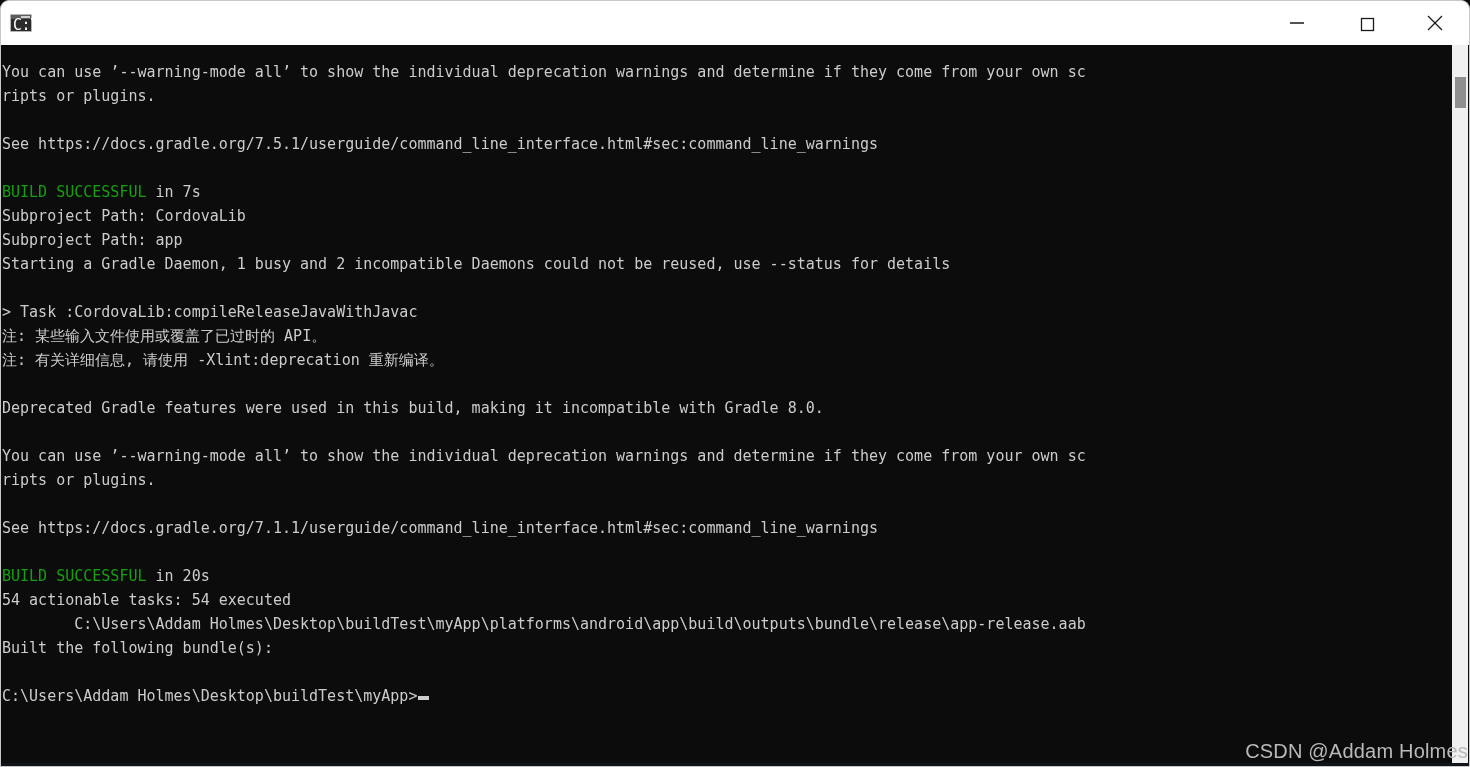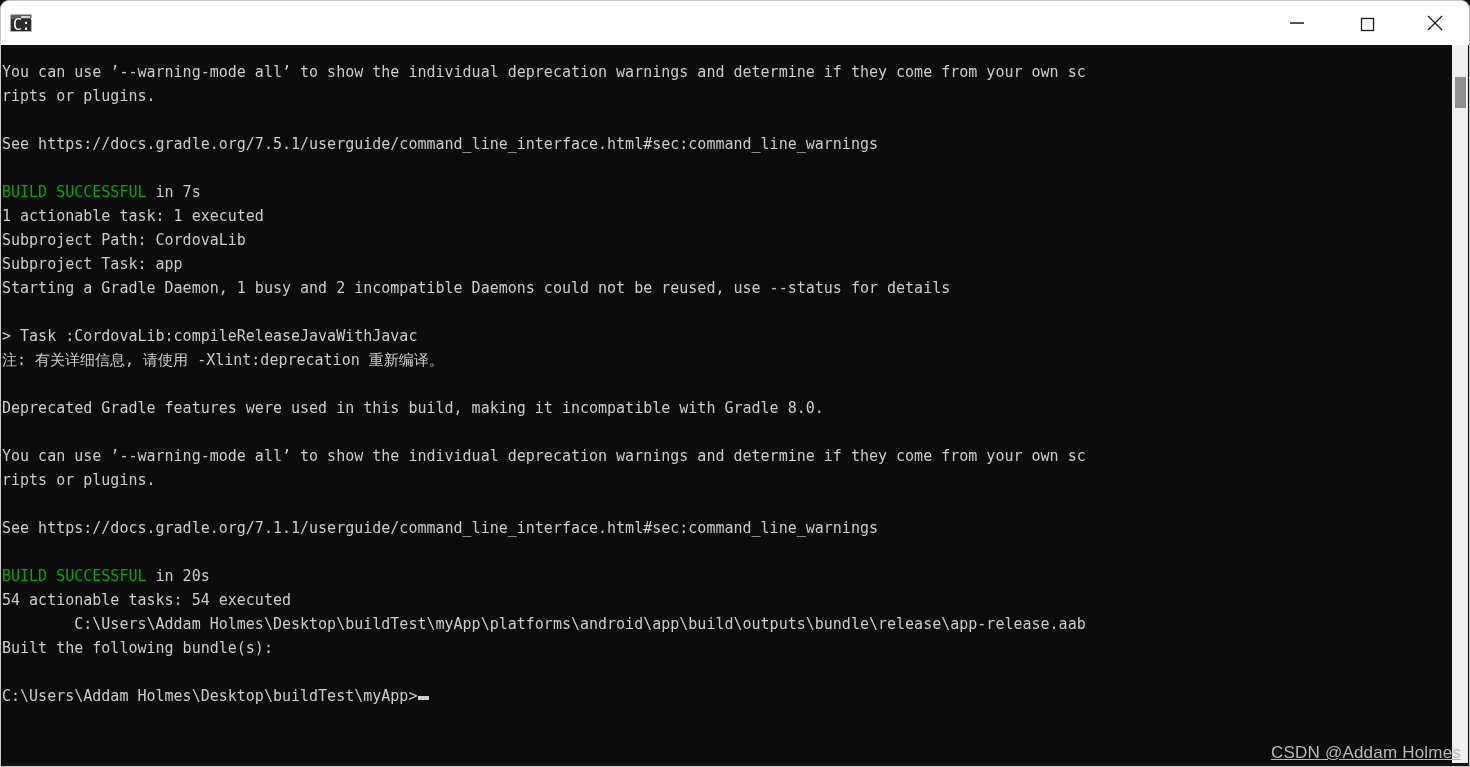--- a/index.html
+++ b/index.html
@@ -162,28 +162,27 @@
     top: 32px;
     left: 3px;
     width: 11px;
     height: 31px;
     background: #8f8f8f;
   }
 
   
   .watermark {
     position: absolute;
-    right: 8px;
+    right: 1px;
     bottom: 3px;
-    font-size: 17px;
+    font-size: 20px;
     color: #b9b9b9;
     font-family: "Liberation Sans", sans-serif;
     white-space: nowrap;
     letter-spacing: 0.2px;
-    text-decoration: underline;
   }
   .bottom-strip {
     position: absolute;
     left: 1px;
     bottom: 0;
     width: 1468px;
     height: 3px;
     background: #111418;
   }
 </style>
@@ -221,26 +220,26 @@
   </div>
 
   <div class="console">
     <div class="term" id="term">
         <div class="line">You can use ’--warning-mode all’ to show the individual deprecation warnings and determine if they come from your own sc</div>
         <div class="line">ripts or plugins.</div>
         <div class="line"></div>
         <div class="line">See https://docs.gradle.org/7.5.1/userguide/command_line_interface.html#sec:command_line_warnings</div>
         <div class="line"></div>
         <div class="line"><span class="grn">BUILD SUCCESSFUL</span><span> in 7s</span></div>
-        <div class="line">1 actionable task: 1 executed</div>
         <div class="line">Subproject Path: CordovaLib</div>
-        <div class="line">Subproject Task: app</div>
+        <div class="line">Subproject Path: app</div>
         <div class="line">Starting a Gradle Daemon, 1 busy and 2 incompatible Daemons could not be reused, use --status for details</div>
         <div class="line"></div>
         <div class="line">&gt; Task :CordovaLib:compileReleaseJavaWithJavac</div>
+        <div class="line">注: 某些输入文件使用或覆盖了已过时的 API。</div>
         <div class="line">注: 有关详细信息, 请使用 -Xlint:deprecation 重新编译。</div>
         <div class="line"></div>
         <div class="line">Deprecated Gradle features were used in this build, making it incompatible with Gradle 8.0.</div>
         <div class="line"></div>
         <div class="line">You can use ’--warning-mode all’ to show the individual deprecation warnings and determine if they come from your own sc</div>
         <div class="line">ripts or plugins.</div>
         <div class="line"></div>
         <div class="line">See https://docs.gradle.org/7.1.1/userguide/command_line_interface.html#sec:command_line_warnings</div>
         <div class="line"></div>
         <div class="line"><span class="grn">BUILD SUCCESSFUL</span><span> in 20s</span></div>

